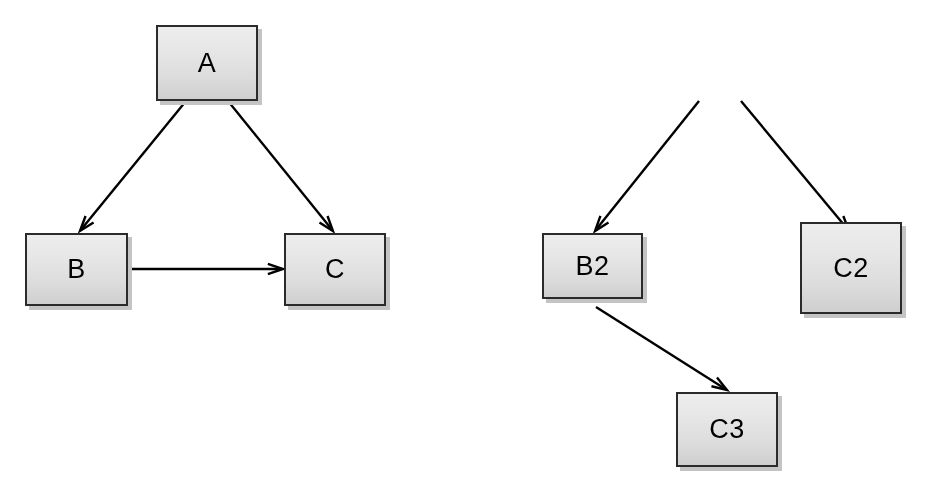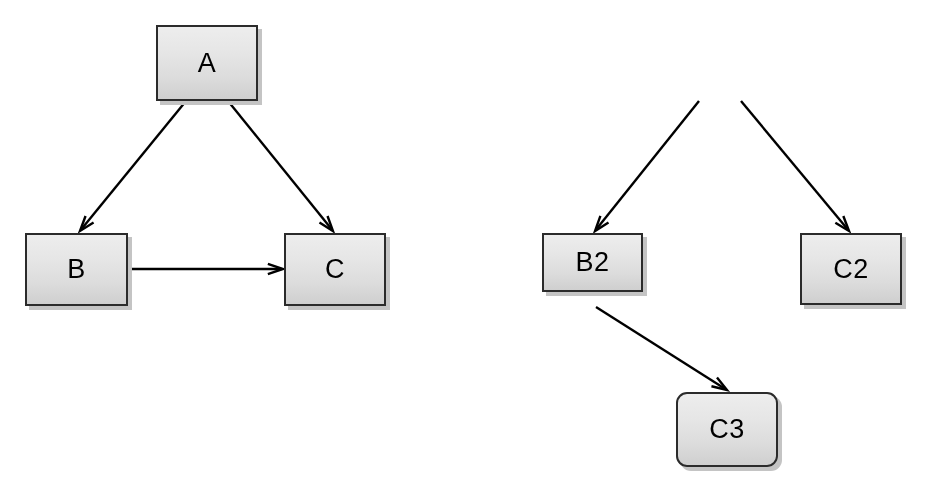--- a/index.html
+++ b/index.html
@@ -82,23 +82,23 @@
 
   <div class="node" id="node-A" style="left: 156px; top: 25px; width: 102px; height: 76px;">
     <span class="node-label">A</span>
   </div>
   <div class="node" id="node-B" style="left: 25px; top: 233px; width: 103px; height: 73px;">
     <span class="node-label">B</span>
   </div>
   <div class="node" id="node-C" style="left: 284px; top: 233px; width: 102px; height: 73px;">
     <span class="node-label">C</span>
   </div>
-  <div class="node" id="node-B2" style="left: 542px; top: 233px; width: 101px; height: 59px;">
+  <div class="node" id="node-B2" style="left: 542px; top: 233px; width: 101px; height: 66px;">
     <span class="node-label">B2</span>
   </div>
-  <div class="node" id="node-C2" style="left: 800px; top: 233px; width: 102px; height: 72px;">
+  <div class="node" id="node-C2" style="left: 800px; top: 222px; width: 102px; height: 92px;">
     <span class="node-label">C2</span>
   </div>
-  <div class="node" id="node-C3" style="left: 676px; top: 392px; width: 102px; height: 75px; border-radius: 11px;">
+  <div class="node" id="node-C3" style="left: 676px; top: 392px; width: 102px; height: 75px;">
     <span class="node-label">C3</span>
   </div>
 
 </div>
 
 </body></html>

